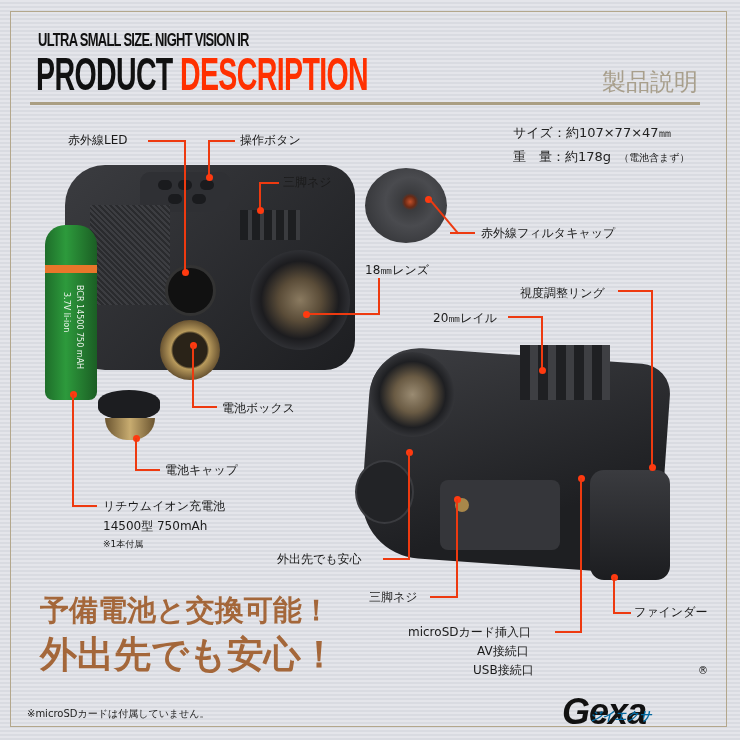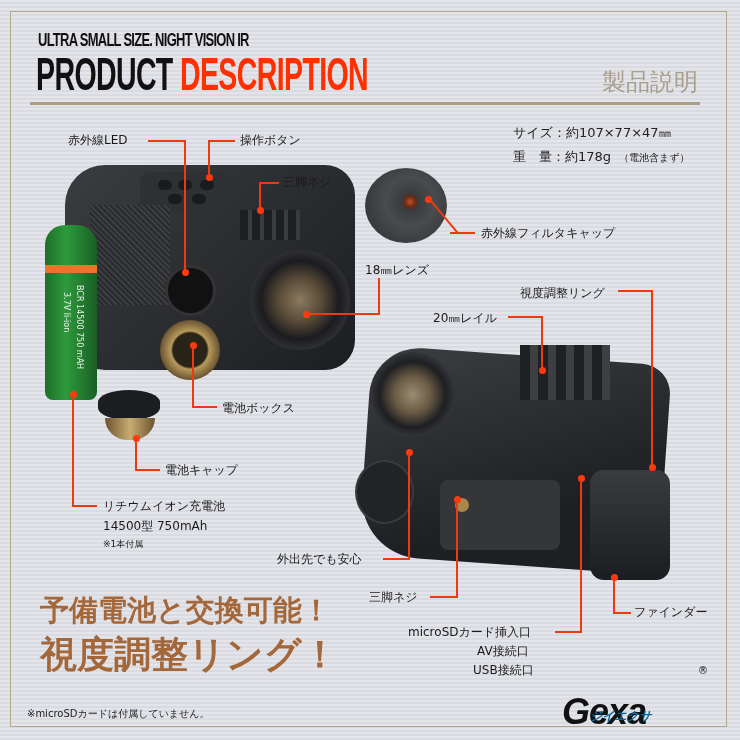--- a/index.html
+++ b/index.html
@@ -152,19 +152,19 @@
 <div class="abs lbl" style="left:408px;top:624px;">microSDカード挿入口</div>
 <div class="abs lbl" style="left:477px;top:643px;">AV接続口</div>
 <div class="abs lbl" style="left:473px;top:662px;">USB接続口</div>
 
 <div class="dot" style="left:614px;top:577px;"></div>
 <div class="line" style="left:613px;top:577px;width:2px;height:36px;"></div>
 <div class="line" style="left:613px;top:612px;width:18px;height:2px;"></div>
 <div class="abs lbl" style="left:634px;top:604px;text-align:right;">ファインダー</div>
 
 <div class="abs tagline" style="top:591px;font-size:29px;">予備電池と交換可能！</div>
-<div class="abs tagline" style="top:630px;font-size:37px;">視度調整リング！</div>
+<div class="abs tagline" style="top:630px;font-size:37px;">外出先でも安心！</div>
 
 <div class="abs note">※microSDカードは付属していません。</div>
 
 <div class="abs logo">Gexa</div>
 <div class="abs reg">®</div>
 <div class="abs logo-kana">ジイエクサ</div>
 
 </body></html>

